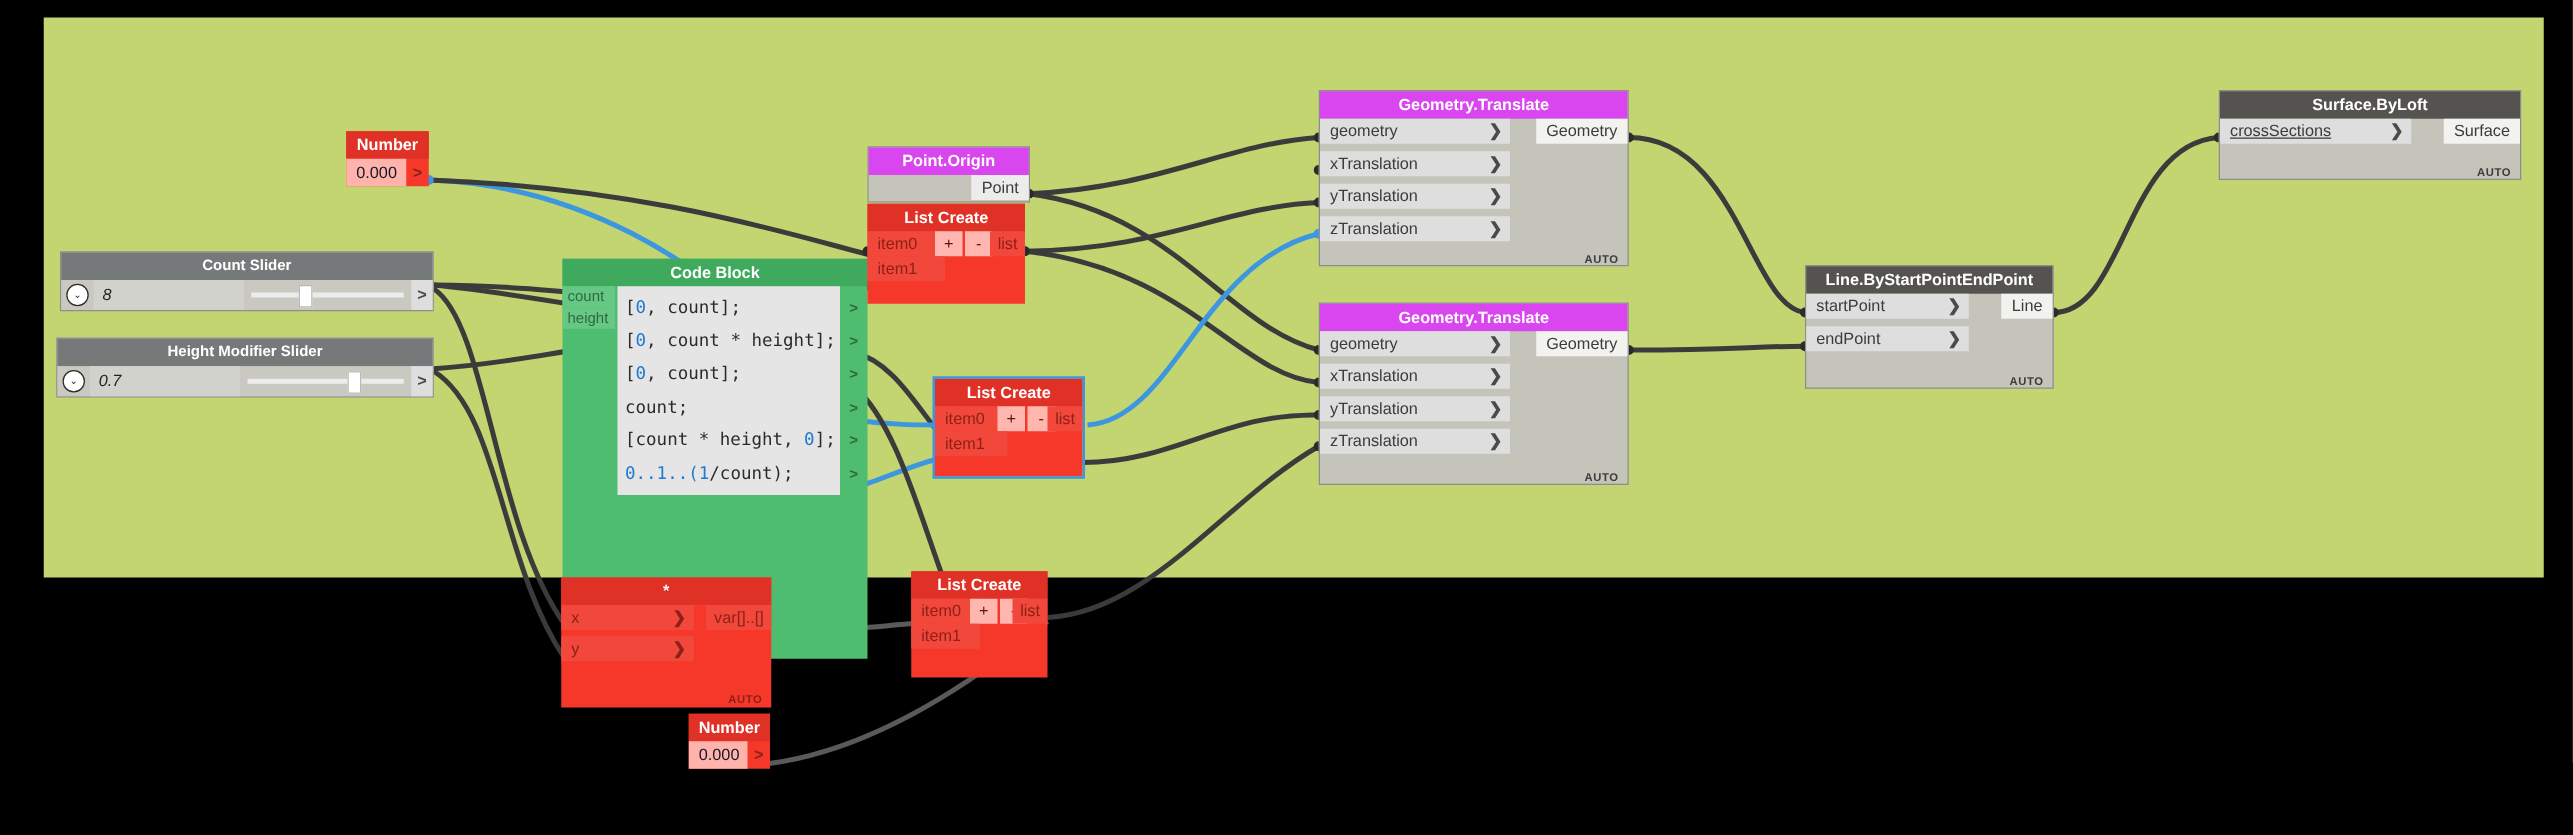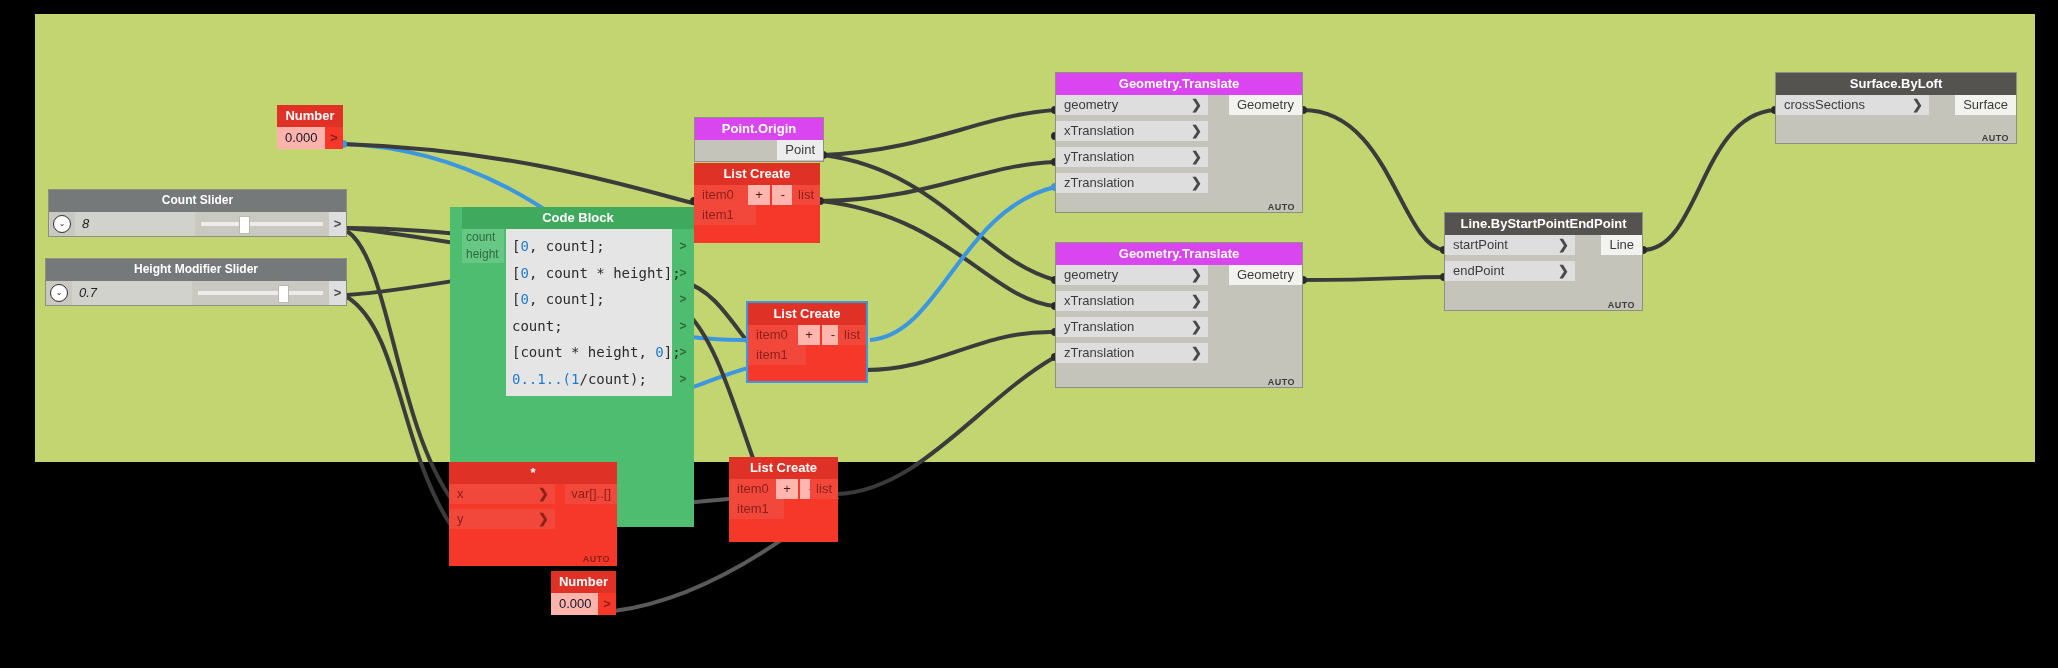--- a/index.html
+++ b/index.html
@@ -28,21 +28,21 @@
   .n-red .chev{position:absolute;right:6px;top:0;font-weight:bold;color:#8d2018;font-size:13px;}
   .plusminus{position:absolute;top:0;height:20px;display:flex;}
   .pmbtn{width:22px;height:20px;line-height:20px;text-align:center;font-size:13px;color:#5d1410;background:#ffb6ae;margin-right:2px;}
   .sel{outline:2px solid #3d96e0;outline-offset:0;}
 
   
   .numbox{height:22px;line-height:22px;font-size:13px;color:#0f172a;background:#ffb3ab;padding:0 8px;}
   .numarrow{position:absolute;right:0;top:0;width:18px;height:22px;line-height:22px;text-align:center;color:#8d2018;font-size:13px;font-weight:bold;}
 
   
-  .n-sl{border:1px solid #8e8e86;background:#c4c4bb;}
+  .n-sl{border:1px solid #8e8e86;background:#c4c4bb;margin-top:12px;}
   .n-sl .hdr{background:#76797a;color:#fff;font-size:12px;font-weight:bold;text-align:center;padding:4px 6px 5px;line-height:13px;}
   .slrow{display:flex;align-items:center;height:24px;background:#c9c9c2;}
   .slcaret{width:26px;height:24px;display:flex;align-items:center;justify-content:center;}
   .caretc{width:16px;height:16px;border-radius:50%;border:1.5px solid #2c2c2c;background:#fff;display:flex;align-items:center;justify-content:center;font-size:8px;color:#2c2c2c;line-height:8px;}
   .slval{flex:0 0 auto;height:24px;line-height:24px;background:#d2d2cc;font-size:13px;font-style:italic;color:#222;padding-left:7px;}
   .sltrack{flex:1;position:relative;height:24px;}
   .sltrack .bar{position:absolute;left:6px;right:6px;top:10px;height:4px;background:#ececec;}
   .sltrack .knob{position:absolute;top:4px;width:9px;height:16px;background:#fff;border:1px solid #b9b9b2;}
   .slarrow{width:17px;height:24px;line-height:24px;text-align:center;font-size:13px;color:#4a4a4a;background:#dedede;font-weight:bold;}
 
@@ -176,21 +176,21 @@
         </div>
       <div class="slval" style="width:113px;">0.7</div>
       <div class="sltrack">
         <div class="bar"></div>
         <div class="knob" style="left:63%;"></div>
       </div>
       <div class="slarrow">&gt;</div>
     </div>
   </div>
 
-  <div class="node n-cb" style="left:450px;top:207px;width:244px;height:320px;padding-left:12px;">
+  <div class="node n-cb" style="left:450px;top:207px;width:244px;height:320px;">
     <div class="hdr">Code Block</div>
     <div class="cb-body" style="height:222px;">
       <div class="cb-inputs">
         <div class="cb-in">count</div>
         <div class="cb-in">height</div>
       </div>
       <div class="cb-code" id="cb-code">
           <div class="cb-line"><span>[</span><span class="bl">0</span><span>, count];</span></div>
           <div class="cb-line"><span>[</span><span class="bl">0</span><span>, count * height];</span></div>
           <div class="cb-line"><span>[</span><span class="bl">0</span><span>, count];</span></div>
@@ -285,21 +285,21 @@
       <div class="port inport" style="width:122px;"><span>startPoint</span><span class="chev">❯</span></div>
       <div class="port inport" style="width:122px;margin-top:6px;"><span>endPoint</span><span class="chev">❯</span></div>
       <div class="outport" style="top:0;background:#f2f2ef;margin-left:44px;">Line</div>
       <div class="auto">AUTO</div>
     </div>
   </div>
 
   <div class="node n-grey dark" style="left:1775px;top:72px;width:242px;height:72px;">
     <div class="hdr">Surface.ByLoft</div>
     <div style="position:relative;height:50px;">
-      <div class="port inport" style="width:145px;"><span>crossSections</span><span class="chev">❯</span></div>
+      <div class="port inport" style="width:145px;text-decoration:underline;"><span>crossSections</span><span class="chev">❯</span></div>
       <div class="outport" style="top:0;background:#f2f2ef;">Surface</div>
       <div class="auto">AUTO</div>
     </div>
   </div>
 
   <div class="node n-red" style="left:449px;top:462px;width:168px;height:104px;">
     <div class="hdr">*</div>
     <div style="position:relative;height:82px;">
       <div class="rport" style="width:98px;"><span>x</span><span class="chev">❯</span></div>
       <div class="rport" style="width:98px;margin-top:5px;"><span>y</span><span class="chev">❯</span></div>

